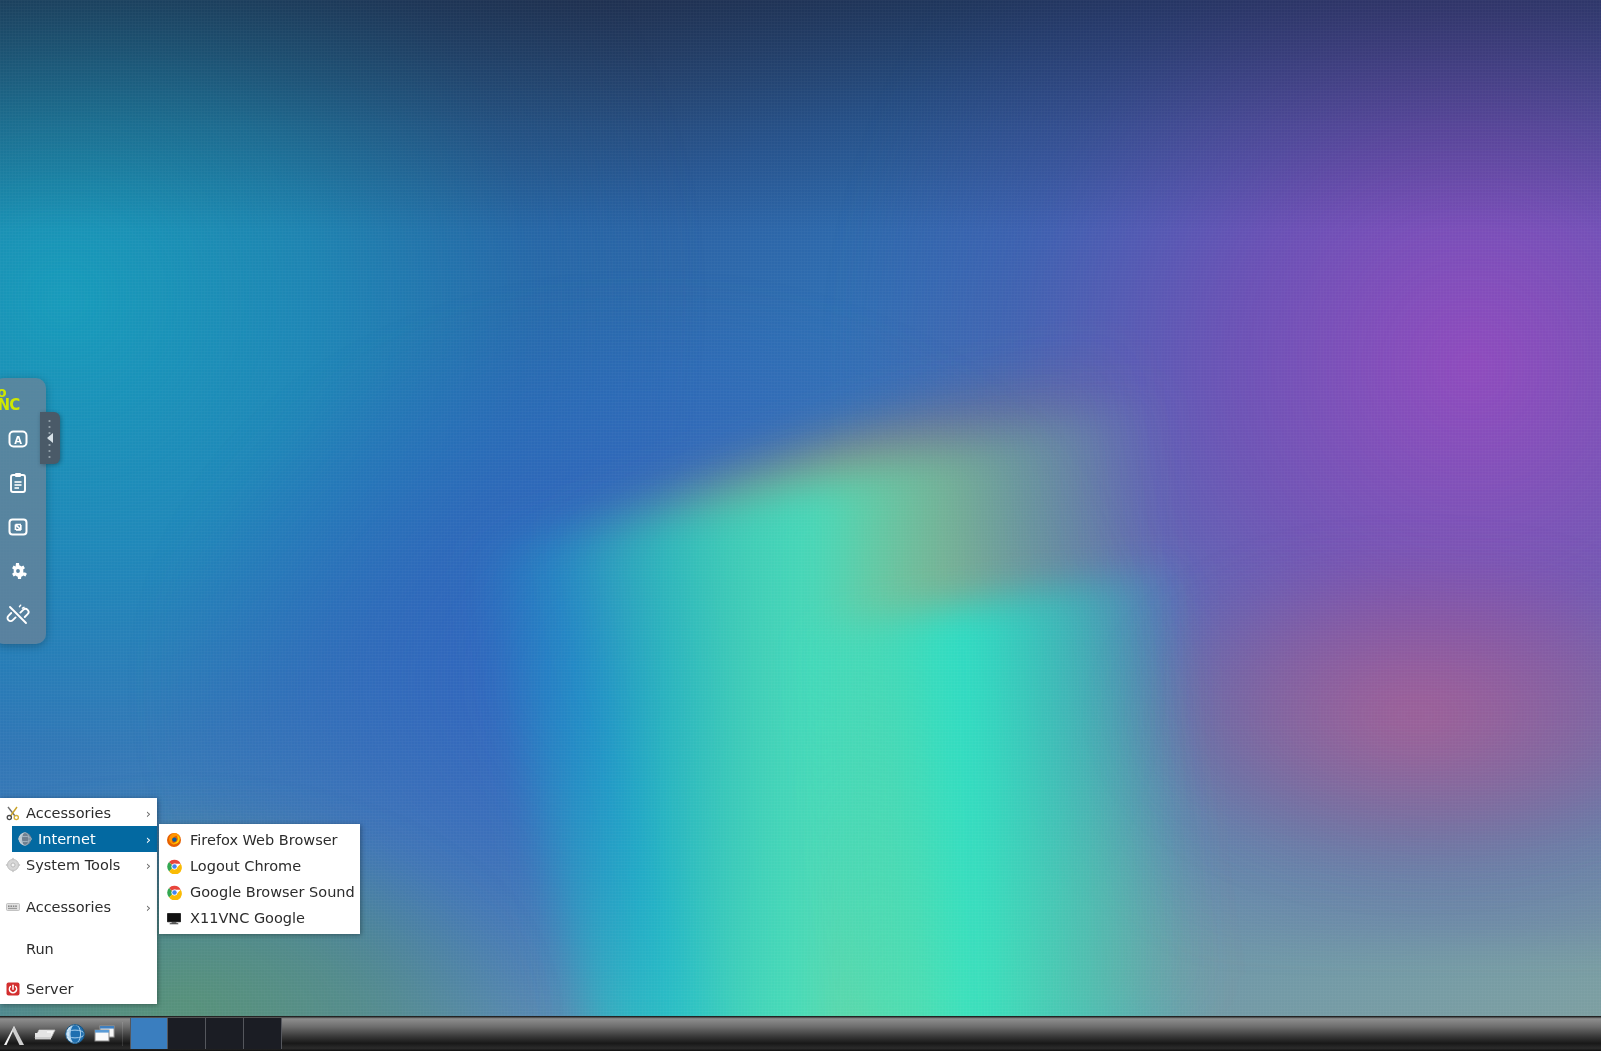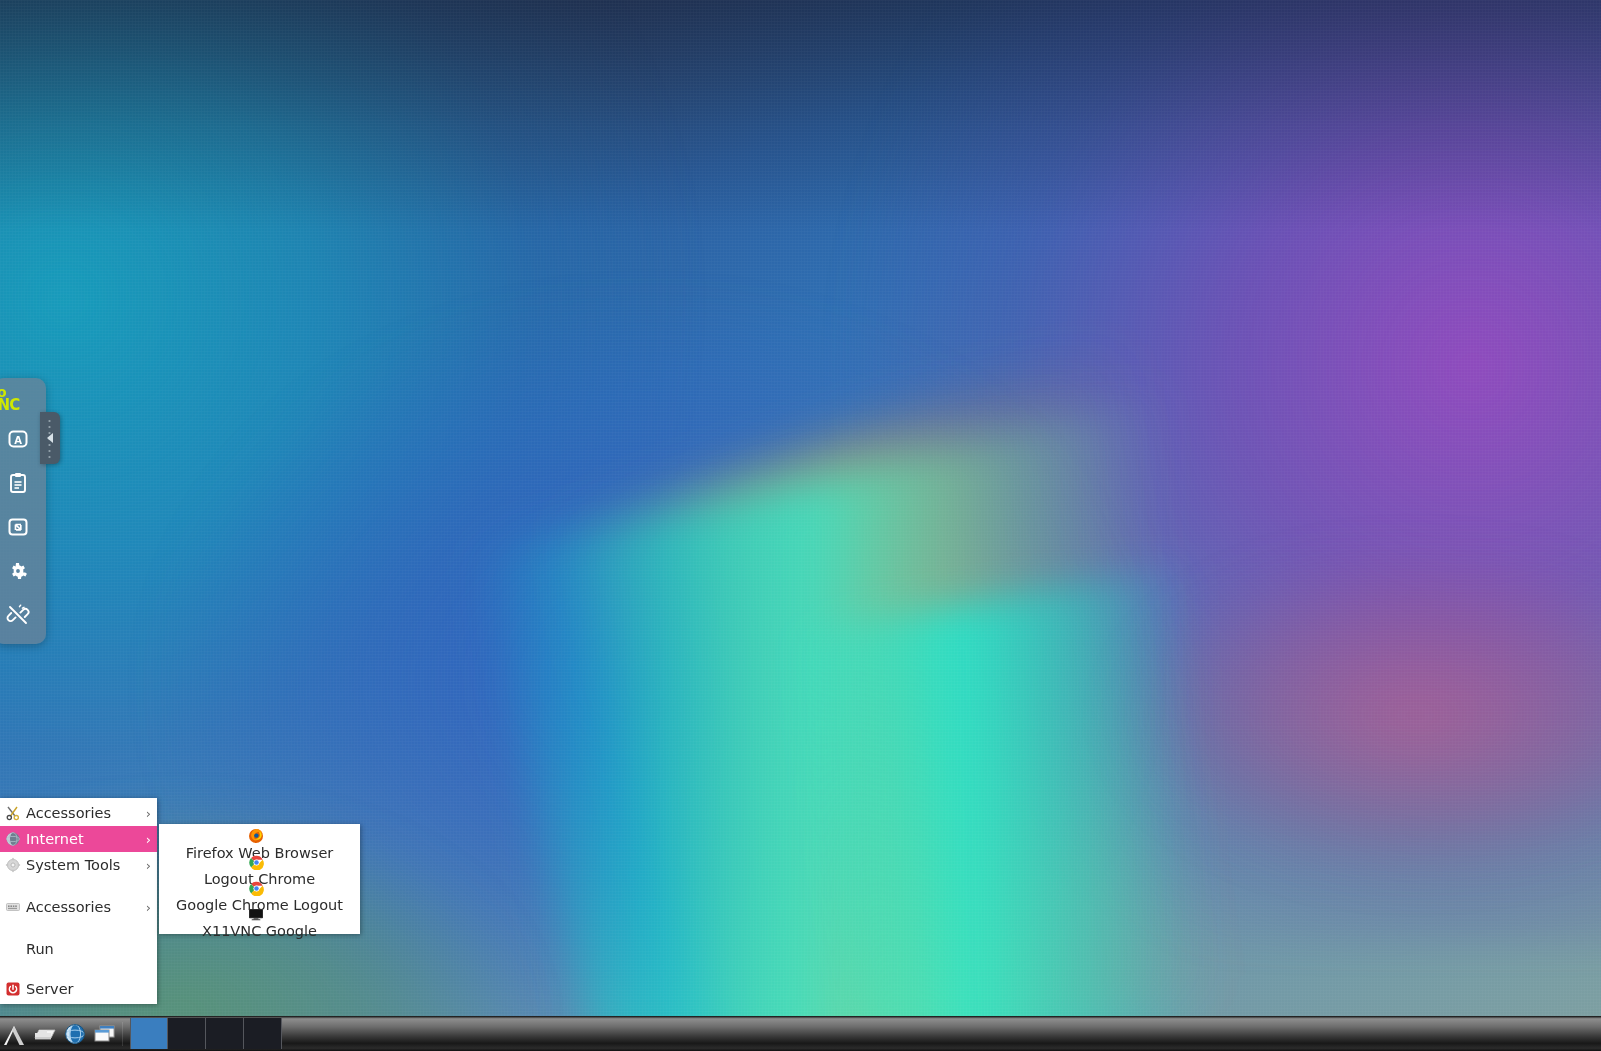--- a/index.html
+++ b/index.html
@@ -254,22 +254,23 @@
     display: flex;
     align-items: center;
     padding: 0 4px 0 4px;
     font-size: 14.5px;
     color: #2c2c2c;
     box-sizing: border-box;
     white-space: nowrap;
     justify-content: center;
   }
   .menu-item.highlight {
-    background: #ec4899;
+    background: #0369a1;
     color: #ffffff;
+    margin-left: 12px;
   }
   .menu-item .mi-icon {
     width: 18px;
     height: 18px;
     margin-right: 4px;
     flex: 0 0 18px;
     display: flex;
     align-items: center;
     justify-content: center;
   }
@@ -299,21 +300,20 @@
   }
   .sub-item {
     height: 26px;
     display: flex;
     align-items: center;
     padding: 0 6px;
     font-size: 14.5px;
     color: #2c2c2c;
     box-sizing: border-box;
     white-space: nowrap;
-    flex-direction: column;
   }
   .sub-item .si-icon {
     width: 18px;
     height: 18px;
     margin-right: 7px;
     flex: 0 0 18px;
     display: flex;
     align-items: center;
     justify-content: center;
   }
@@ -559,21 +559,21 @@
       <span class="si-icon">
         <svg class="chrome-ico" width="16" height="16" viewBox="0 0 16 16">
           <circle cx="8" cy="8" r="7.3" fill="#ffffff"></circle>
           <path d="M8 0.7 A7.3 7.3 0 0 1 14.6 5 H8 A3 3 0 0 0 5.4 6.6 L2.2 3.1 A7.3 7.3 0 0 1 8 0.7z" fill="#e8453c"></path>
           <path d="M2.2 3.1 L5.4 6.6 A3 3 0 0 0 5.5 9.9 L2.3 13.2 A7.3 7.3 0 0 1 2.2 3.1z" fill="#33a852"></path>
           <path d="M2.3 13.2 L5.5 9.9 A3 3 0 0 0 10.6 9.1 L14.6 5 A7.3 7.3 0 0 1 2.3 13.2z" fill="#fabb05"></path>
           <circle cx="8" cy="8" r="3.1" fill="#ffffff"></circle>
           <circle cx="8" cy="8" r="2.4" fill="#4285f4"></circle>
         </svg>
       </span>
-      <span>Google Chrome Logout</span>
+      <span>Google Browser Sound</span>
     </div>
 
     <div class="sub-item">
       <span class="si-icon">
         <svg width="16" height="16" viewBox="0 0 16 16">
           <rect x="1" y="3" width="14" height="9.2" rx="0.8" fill="#2b2b2b"></rect>
           <rect x="2" y="4" width="12" height="7.2" fill="#111111"></rect>
           <rect x="5.6" y="12.2" width="4.8" height="1.3" fill="#4a4a4a"></rect>
           <rect x="3.6" y="13.3" width="8.8" height="1" rx="0.4" fill="#3a3a3a"></rect>
         </svg>

